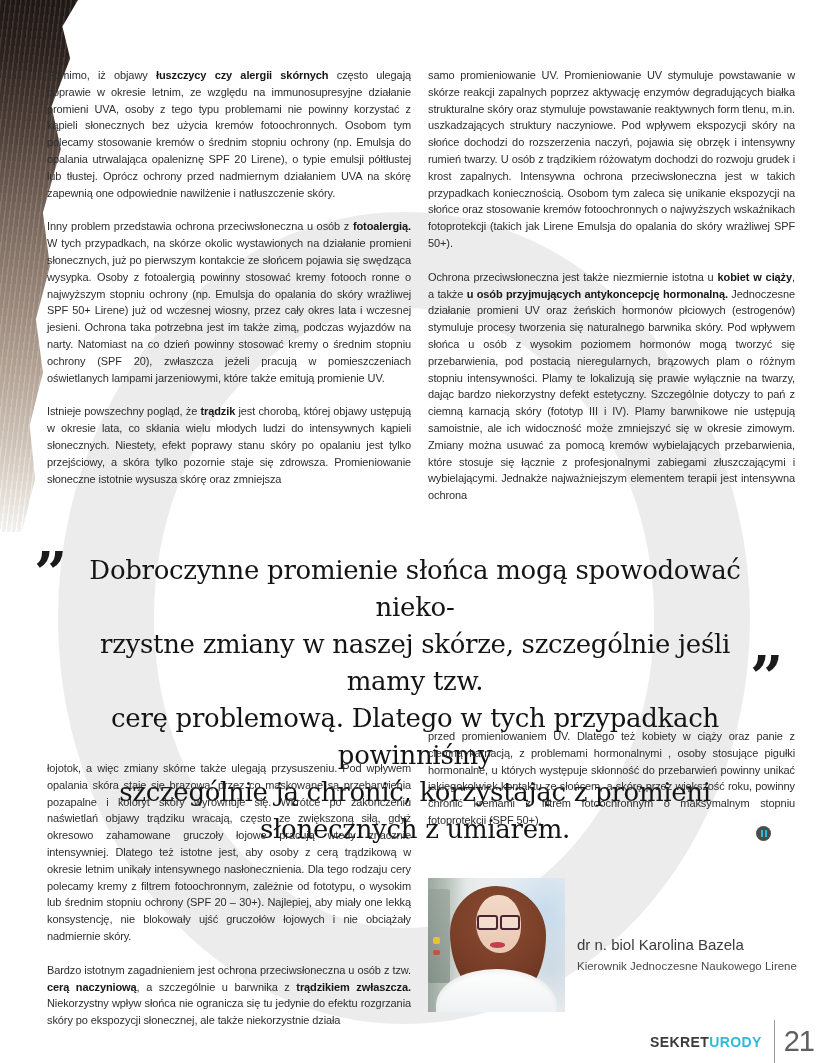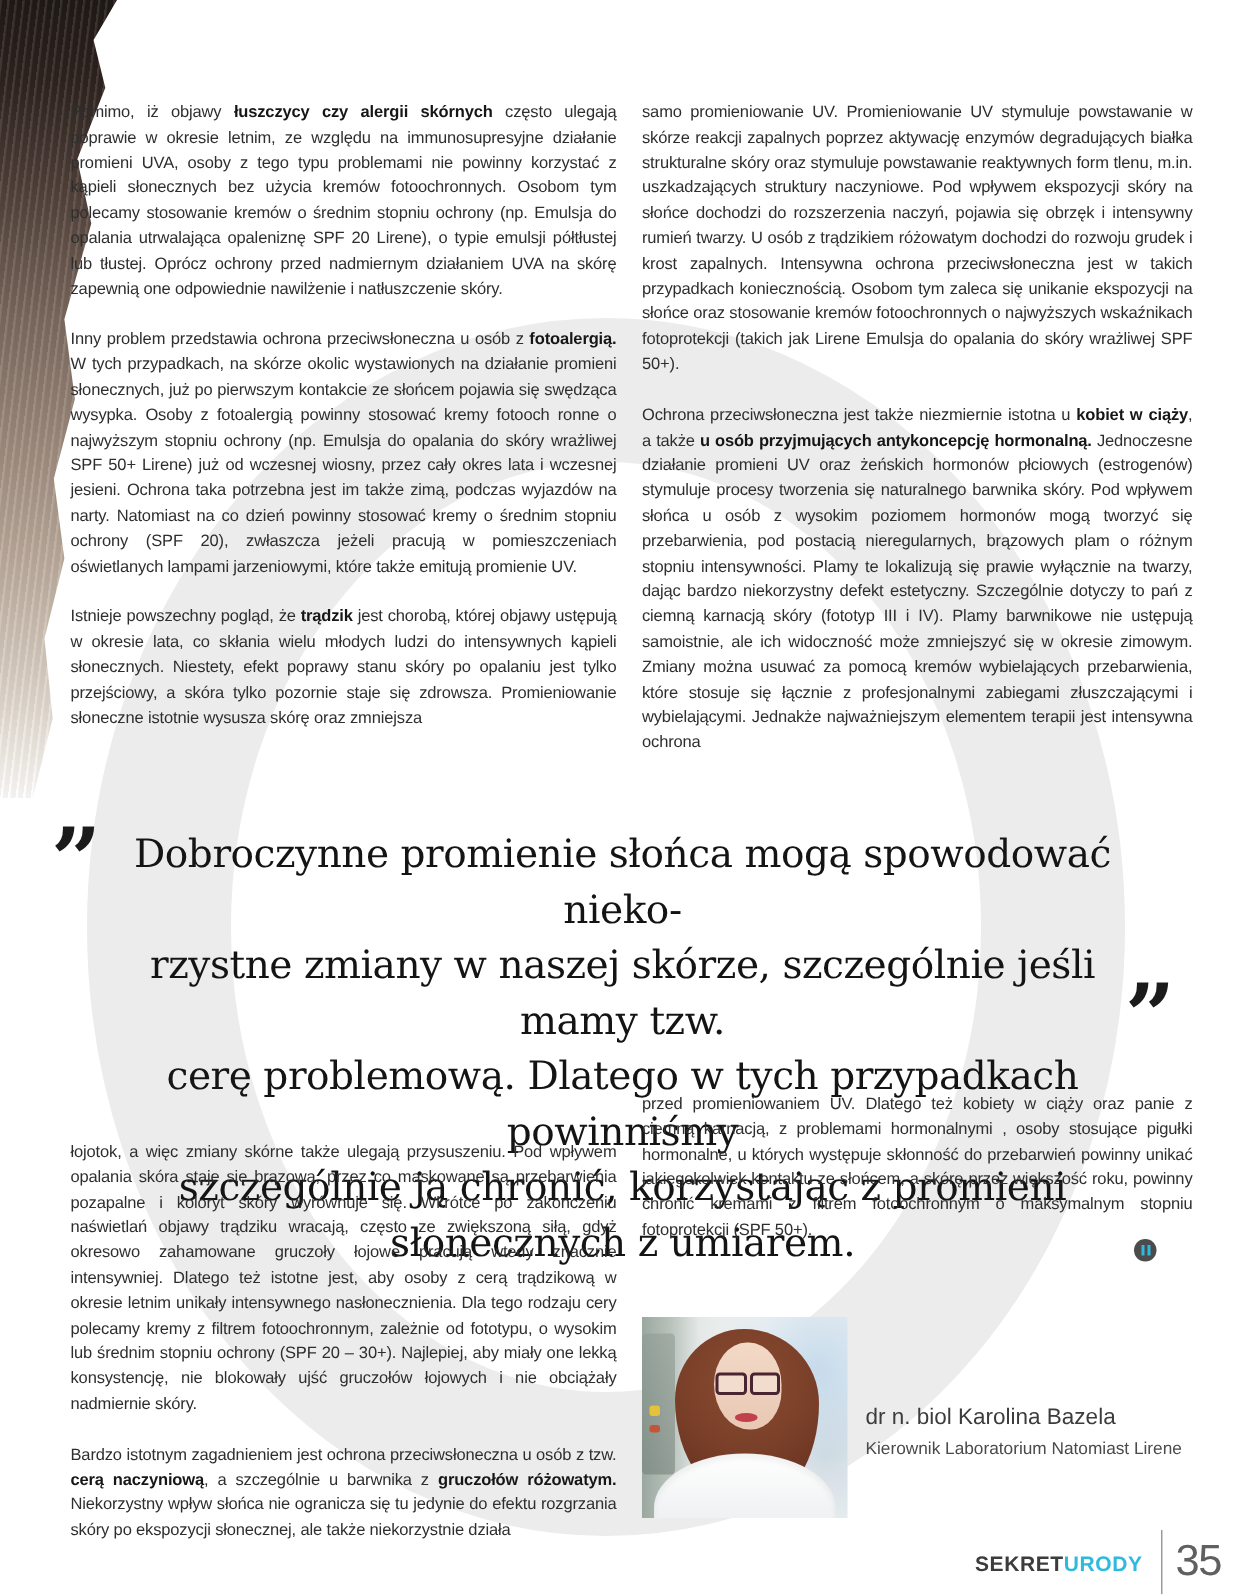--- a/index.html
+++ b/index.html
@@ -108,21 +108,21 @@
       <div>Dobroczynne promienie słońca mogą  spowodować nieko-</div>
       <div>rzystne zmiany w naszej skórze, szczególnie jeśli  mamy tzw.</div>
       <div>cerę problemową. Dlatego  w tych przypadkach powinniśmy</div>
       <div>szczególnie ją chronić, korzystając z promieni</div>
       <div>słonecznych z umiarem.</div>
     </div>
   <div class="qmark qmark-close">”</div>
 
   <div class="col col-bl">
       <p><span>łojotok, a więc  zmiany skórne także ulegają przysuszeniu. Pod wpływem opalania skóra staje się brązowa, przez co maskowane są przebarwienia pozapalne i koloryt skóry wyrównuje się. Wkrótce po zakończeniu naświetlań objawy trądziku wracają, często ze zwiększoną siłą, gdyż okresowo zahamowane gruczoły łojowe pracują wtedy znacznie intensywniej. Dlatego też istotne jest, aby osoby z cerą trądzikową w okresie letnim unikały intensywnego nasłonecznienia. Dla tego rodzaju cery polecamy kremy z filtrem fotoochronnym, zależnie od fototypu, o wysokim lub średnim stopniu ochrony (SPF 20 – 30+). Najlepiej, aby miały one lekką konsystencję, nie blokowały ujść gruczołów łojowych i nie obciążały nadmiernie skóry.</span></p>
-      <p><span>Bardzo istotnym zagadnieniem jest ochrona przeciwsłoneczna u osób z tzw. </span><b>cerą naczyniową</b><span>, a szczególnie u barwnika z </span><b>gruczołów różowatym.</b><span> Niekorzystny wpływ słońca nie ogranicza się tu jedynie do efektu rozgrzania skóry po ekspozycji słonecznej, ale także niekorzystnie działa</span></p>
+      <p><span>Bardzo istotnym zagadnieniem jest ochrona przeciwsłoneczna u osób z tzw. </span><b>cerą naczyniową</b><span>, a szczególnie u barwnika z </span><b>trądzikiem zwłaszcza.</b><span> Niekorzystny wpływ słońca nie ogranicza się tu jedynie do efektu rozgrzania skóry po ekspozycji słonecznej, ale także niekorzystnie działa</span></p>
     </div>
   <div class="col col-br">
       <p><span>przed promieniowaniem UV. Dlatego też kobiety w ciąży oraz panie z ciemną karnacją, z problemami hormonalnymi , osoby stosujące pigułki hormonalne, u których występuje skłonność do przebarwień powinny unikać jakiegokolwiek kontaktu ze słońcem, a skórę przez większość roku, powinny chronić kremami z filtrem fotoochronnym o maksymalnym stopniu fotoprotekcji (SPF 50+).</span></p>
     </div>
 
   <div class="end-icon">
       <i></i>
       <i></i>
     </div>
 
@@ -133,21 +133,21 @@
     <div class="ap-hair"></div>
     <div class="ap-face"></div>
     <div class="ap-glasses">
         <i></i>
         <i></i>
       </div>
     <div class="ap-lips"></div>
     <div class="ap-coat"></div>
   </div>
   <div class="author-name">dr n. biol Karolina Bazela</div>
-  <div class="author-title">Kierownik Laboratorium Natomiast Lirene</div>
+  <div class="author-title">Kierownik Jednoczesne Naukowego Lirene</div>
 
   <div class="footer">
     <div class="brand"><span>SEKRET</span><span class="cy">URODY</span></div>
     <div class="foot-rule"></div>
-    <div class="page-num">35</div>
+    <div class="page-num">21</div>
   </div>
 
 </div>
 
 </body></html>

